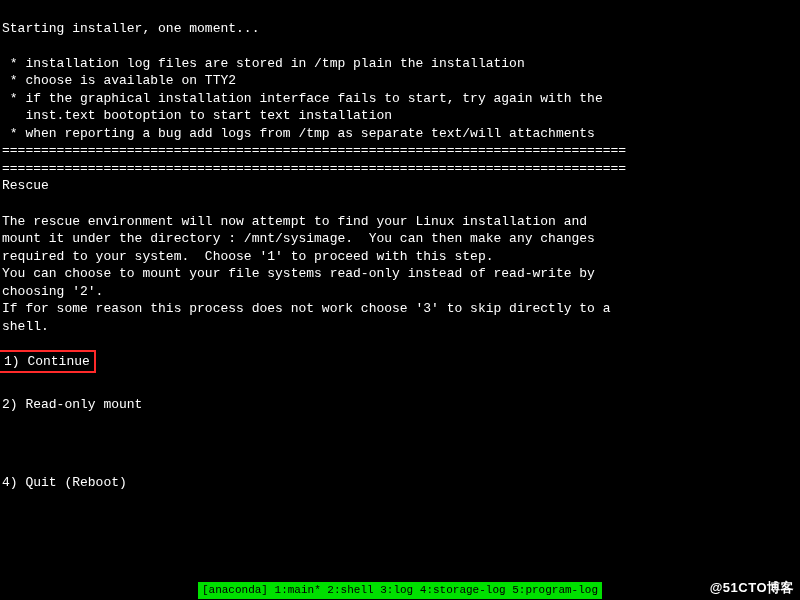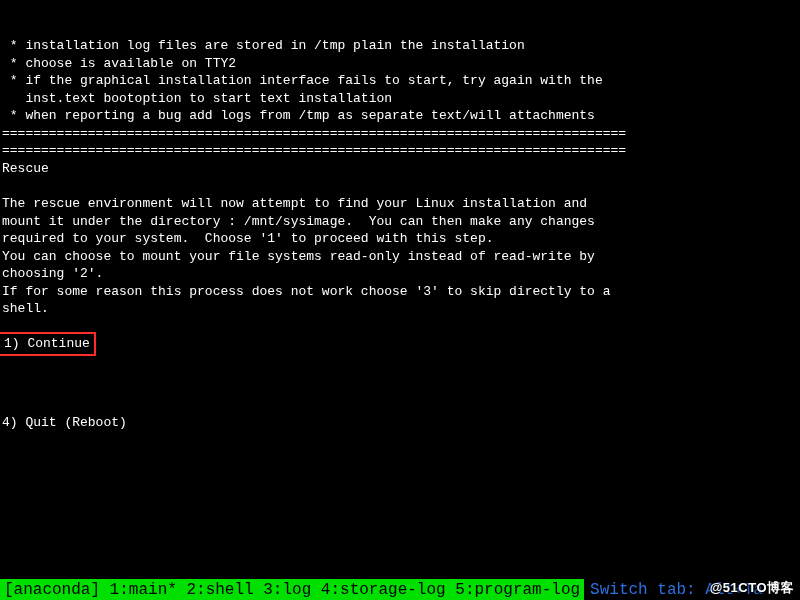--- a/index.html
+++ b/index.html
@@ -30,21 +30,22 @@
       color: #fff;
     }
     .statusbar {
       position: absolute;
       bottom: 0;
       left: 0;
       width: 100%;
       height: 18px;
       display: flex;
       align-items: center;
-      font-size: 16px;
+      font-size: 11px;
+      flex-direction: column;
     }
     .status-left {
       background: #00e000;
       color: #000;
       padding: 1px 4px;
       flex: 0 0 auto;
     }
     .status-right {
       background: #000;
       color: #2e6fe0;
@@ -63,40 +64,42 @@
       text-shadow: 0 0 3px #000, 0 0 3px #000;
       letter-spacing: 0.5px;
       text-align: right;
     }
     .mt { margin-top: 8px; }
   </style>
 </head>
 <body>
 
 <div class="terminal">
+<span>Starting installer, one moment...</span>
 
 <span> * installation log files are stored in /tmp plain the installation</span>
 <span> * choose is available on TTY2</span>
 <span> * if the graphical installation interface fails to start, try again with the
    inst.text bootoption to start text installation</span>
 <span> * when reporting a bug add logs from /tmp as separate text/will attachments</span>
 <span class="sep">================================================================================</span>
 <span class="sep">================================================================================</span>
 <span>Rescue</span>
 
 <span>The rescue environment will now attempt to find your Linux installation and
 mount it under the directory : /mnt/sysimage.  You can then make any changes
 required to your system.  Choose '1' to proceed with this step.</span>
 <span>You can choose to mount your file systems read-only instead of read-write by
 choosing '2'.</span>
 <span>If for some reason this process does not work choose '3' to skip directly to a
 shell.</span>
 
 <span class="hl-red">1) Continue</span>
 
+<div class="mt"><span>2) Read-only mount</span></div>
 
 
 <div class="mt"><span>4) Quit (Reboot)</span></div>
 
 
 </div>
 
 <div class="statusbar">
   <div class="status-left">[anaconda] 1:main* 2:shell  3:log  4:storage-log  5:program-log</div>
   <div class="status-right">Switch tab: Alt+Ta</div>

